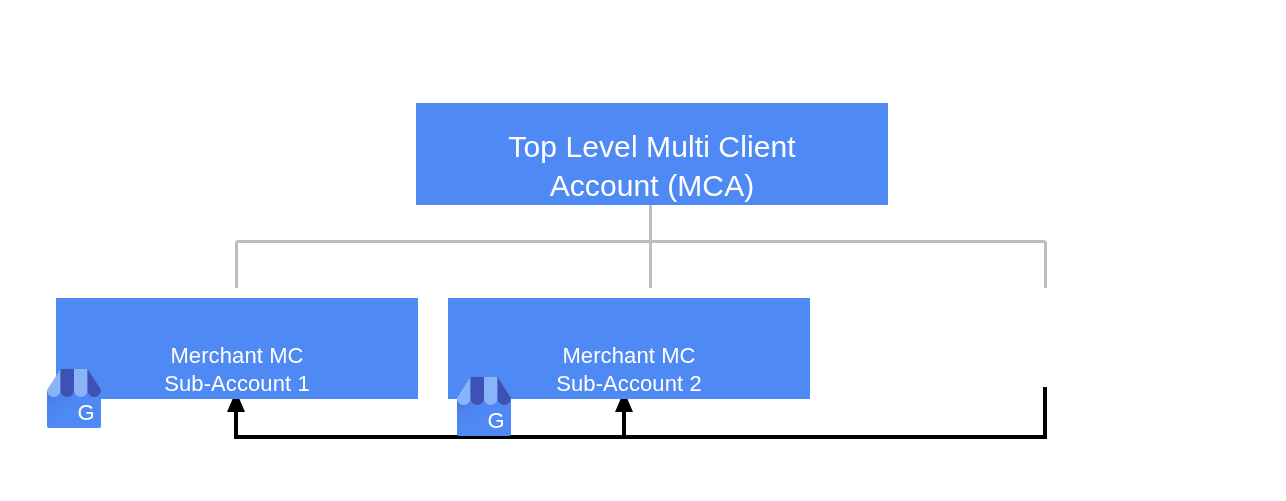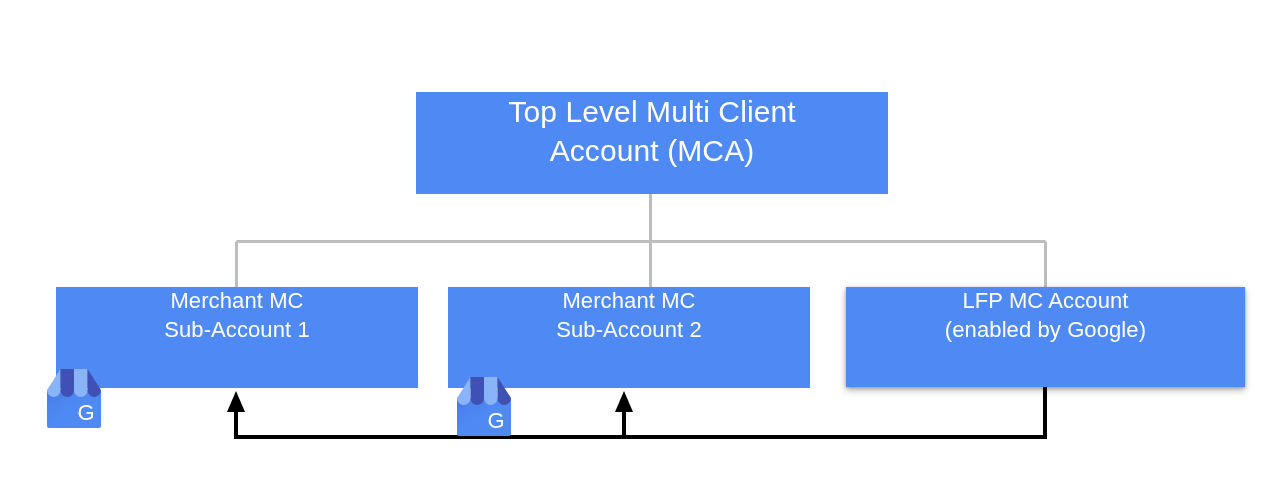--- a/index.html
+++ b/index.html
@@ -26,27 +26,28 @@
     width: 1286px;
     height: 501px;
     pointer-events: none;
   }
 
   
   .node-box {
     position: absolute;
     box-sizing: border-box;
     display: flex;
-    align-items: flex-start;
+    align-items: flex-end;
     justify-content: center;
     text-align: center;
     color: #ffffff;
     line-height: 1.30;
     letter-spacing: 0.1px;
     white-space: pre-line;
+    margin-top: 11px;
   }
 
   #node-mca {
     left: 416px;
     top: 92px;
     width: 472px;
     height: 102px;
     background: #4e89f4;
     font-size: 30px;
   }
@@ -131,24 +132,20 @@
   <div class="node-box" id="node-sub1">
     <span class="node-label">Merchant MC
 Sub-Account 1</span>
   </div>
 
   <div class="node-box" id="node-sub2">
     <span class="node-label">Merchant MC
 Sub-Account 2</span>
   </div>
 
-  <div class="node-box" id="node-lfp">
-    <span class="node-label">LFP MC Account
-(enabled by Google)</span>
-  </div>
 
   <svg class="gmb-icon" id="gmb-icon-sub1" viewBox="0 0 72 72" xmlns="http://www.w3.org/2000/svg">
     <defs>
       <linearGradient id="gmbShade1" x1="0" y1="0" x2="1" y2="1">
         <stop offset="0%" stop-color="#3f51b5" stop-opacity="0.35"></stop>
         <stop offset="55%" stop-color="#4e89f4" stop-opacity="0"></stop>
       </linearGradient>
     </defs>
 
     <rect x="9" y="28" width="54" height="38" rx="2" fill="#4e89f4"></rect>

